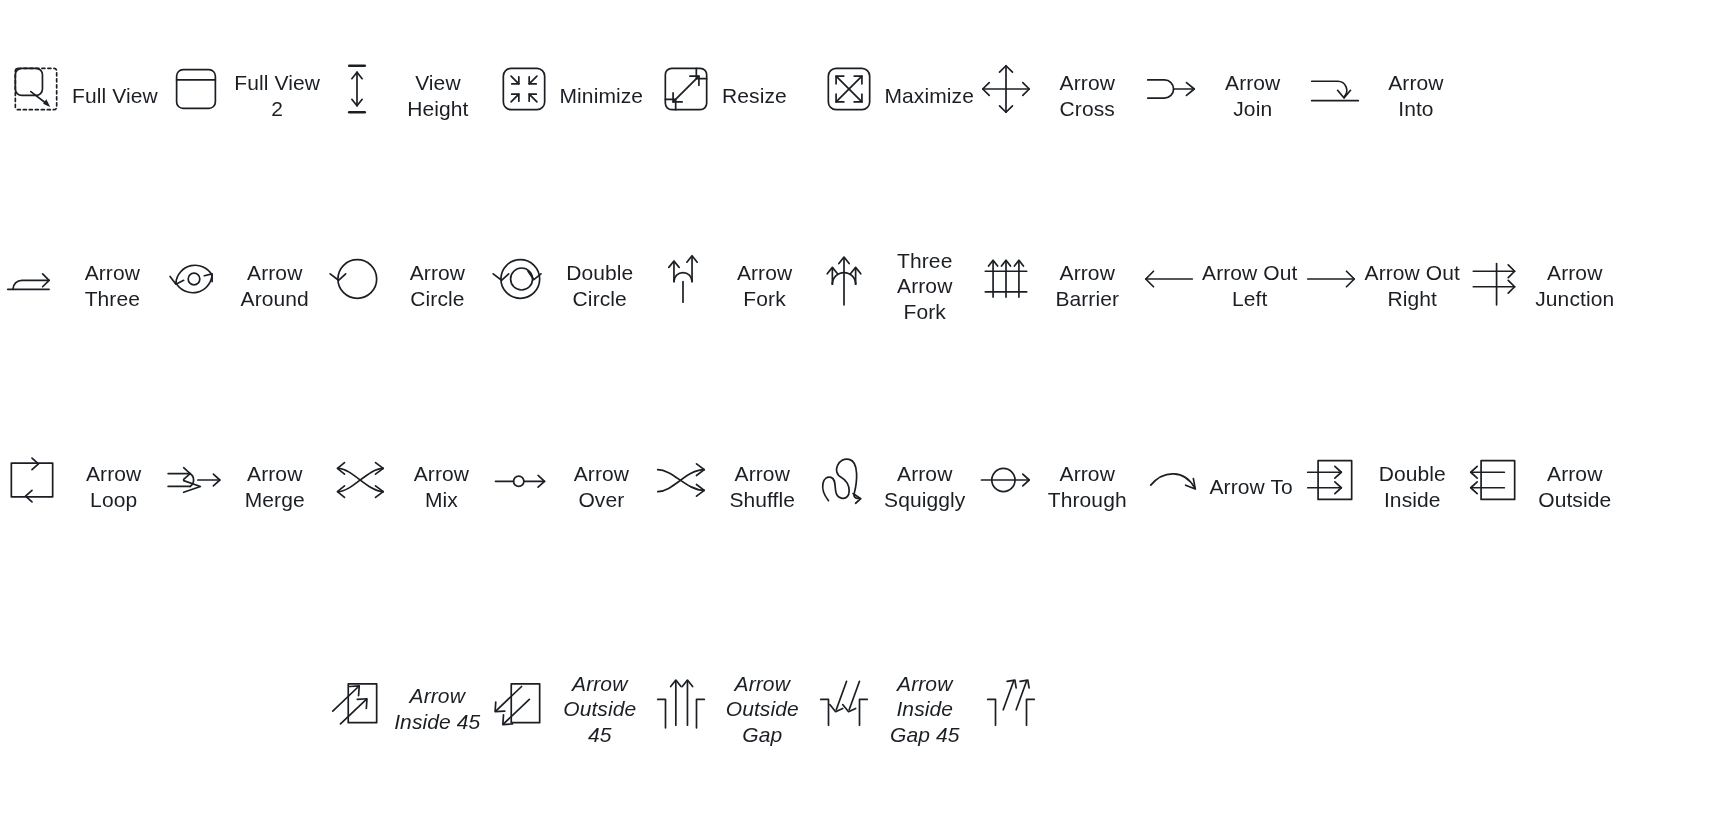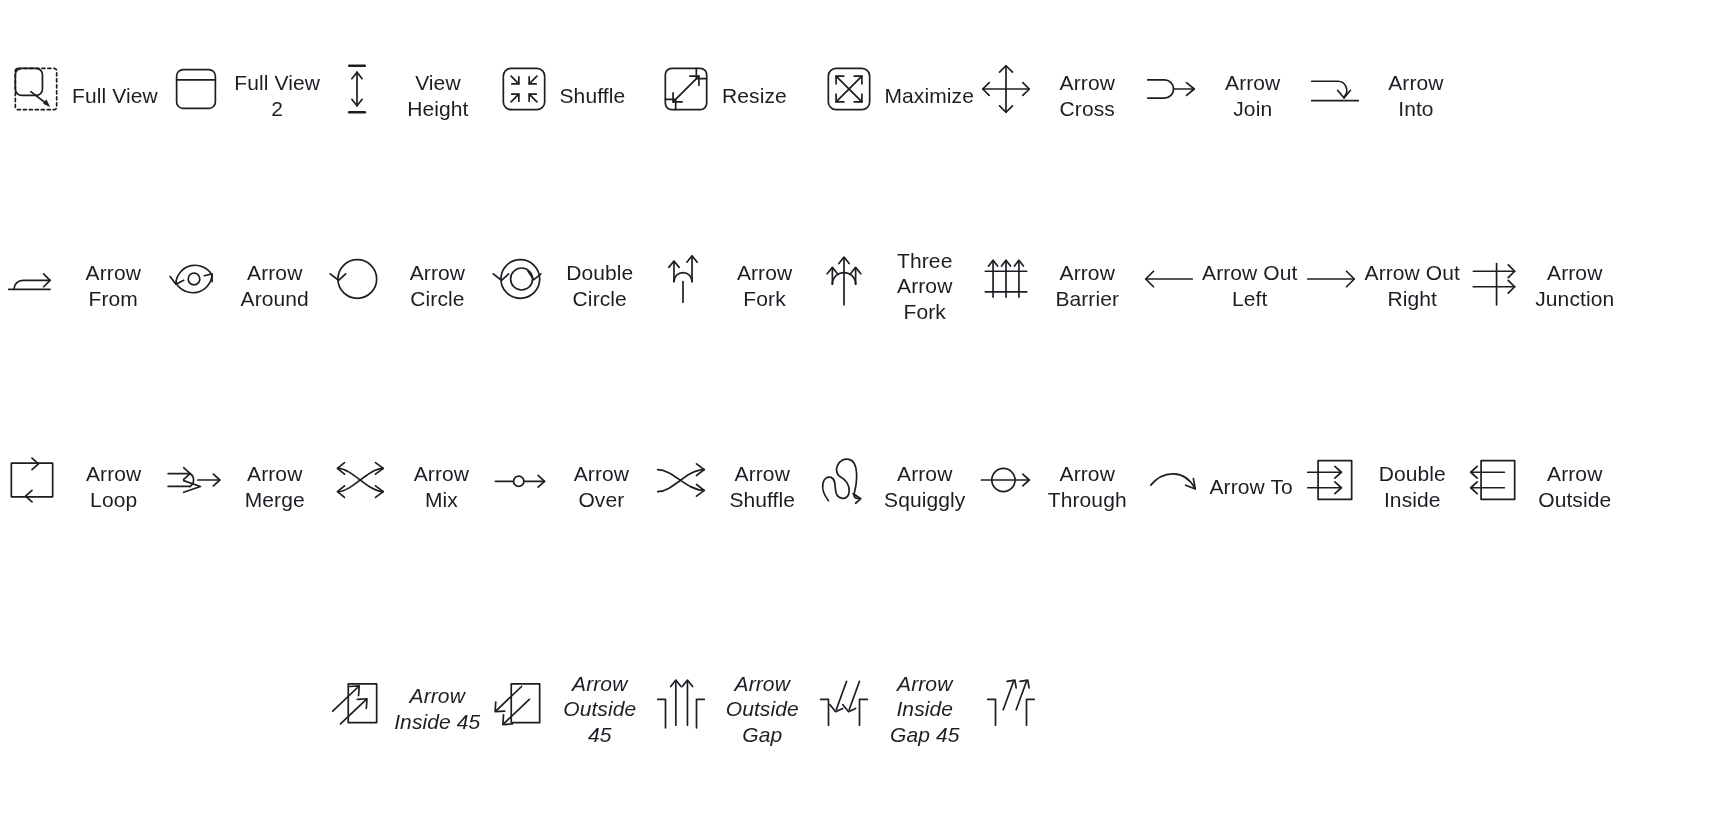--- a/index.html
+++ b/index.html
@@ -124,21 +124,21 @@
           <path d="M14 14 L20 20"></path>
             <path d="M20 14.5 L20 20 L14.5 20"></path>
           <path d="M34 14 L28 20"></path>
             <path d="M28 14.5 L28 20 L33.5 20"></path>
           <path d="M14 34 L20 28"></path>
             <path d="M20 33.5 L20 28 L14.5 28"></path>
           <path d="M34 34 L28 28"></path>
             <path d="M28 33.5 L28 28 L33.5 28"></path>
         </svg>
       </div>
-      <div class="label">Shuffle</div>
+      <div class="label">Minimize</div>
     </div>
 
     <div class="cell">
       <div class="icon-box">
         <svg viewBox="0 0 48 48">
           <rect x="8" y="8" width="32" height="32" rx="5"></rect>
           <path d="M32 8 L32 16 L40 16"></path>
           <path d="M16 40 L16 32 L8 32"></path>
           <path d="M14 34 L34 14"></path>
           <path d="M27 14 L34 14 L34 21"></path>
@@ -203,21 +203,21 @@
   <div class="row r2">
 
     <div class="cell">
       <div class="icon-box">
         <svg viewBox="0 0 48 48">
           <path d="M6 32 L38 32"></path>
           <path d="M10 32 A7 7 0 0 1 17 25 L38 25"></path>
           <path d="M33 20 L38 25 L33 30"></path>
         </svg>
       </div>
-      <div class="label">Arrow From</div>
+      <div class="label">Arrow Three</div>
     </div>
 
     <div class="cell">
       <div class="icon-box">
         <svg viewBox="0 0 48 48">
           <circle cx="24" cy="24" r="4.5"></circle>
           <path d="M10 27 A15 15 0 0 1 38 21"></path>
           <path d="M5.5 22 L10 28 L16 25"></path>
           <path d="M38 26 L38 20 L32 21.5"></path>
           <path d="M38 21 A15 15 0 0 1 10 27"></path>

